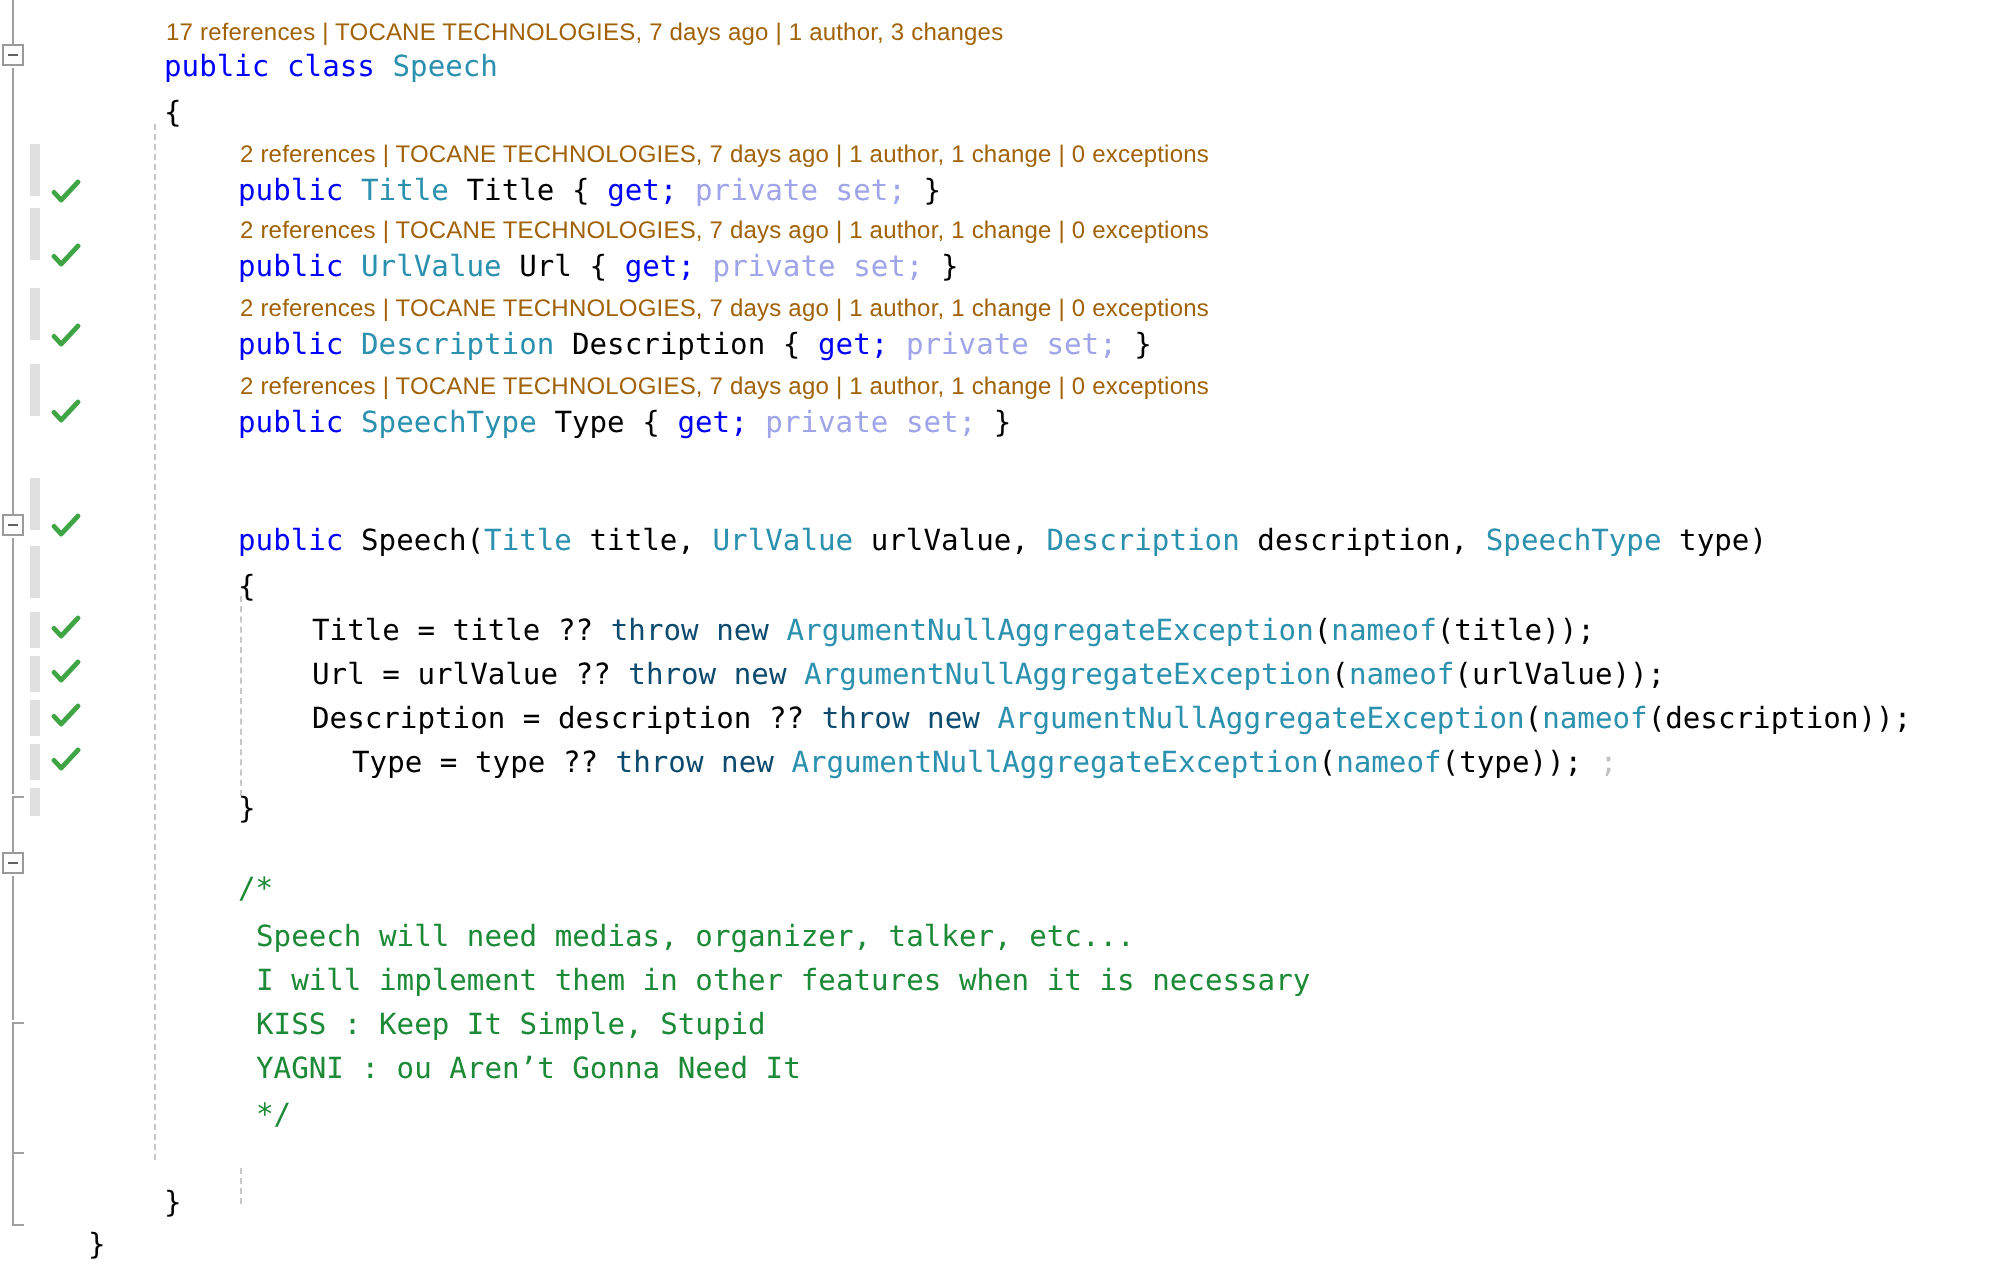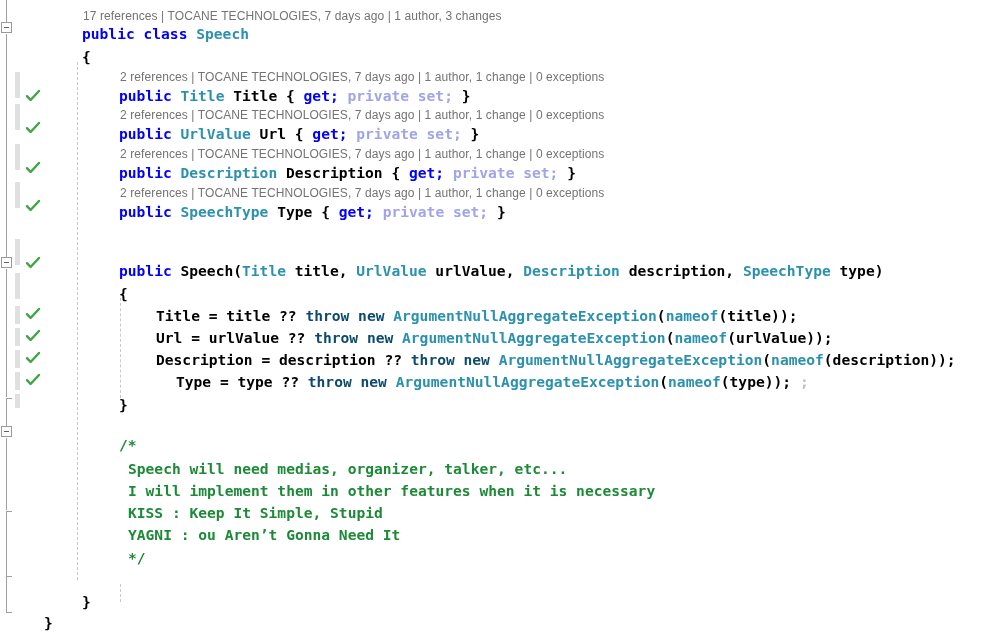--- a/index.html
+++ b/index.html
@@ -75,31 +75,31 @@
     border-left: 1px dashed #c8c8c8;
   }
 
   
   .code-line {
     position: absolute;
     white-space: pre;
     font-family: "DejaVu Sans Mono", monospace;
     font-size: 14.6px;
     line-height: 20px;
-    font-weight: bold;
+    font-weight: normal;
     color: #000000;
     letter-spacing: 0px;
   }
   .lens {
     position: absolute;
     white-space: pre;
     font-family: "Liberation Sans", sans-serif;
     font-size: 12px;
     line-height: 15px;
-    color: #737373;
+    color: #a16207;
     font-weight: normal;
     letter-spacing: 0.1px;
   }
 
   
   .kw   { color: #0000ff; }
   .typ  { color: #2b91af; }
   .mod  { color: #a0a4e8; }
   .cmt  { color: #1c8a36; }
   .fade { color: #c0c0c0; }

